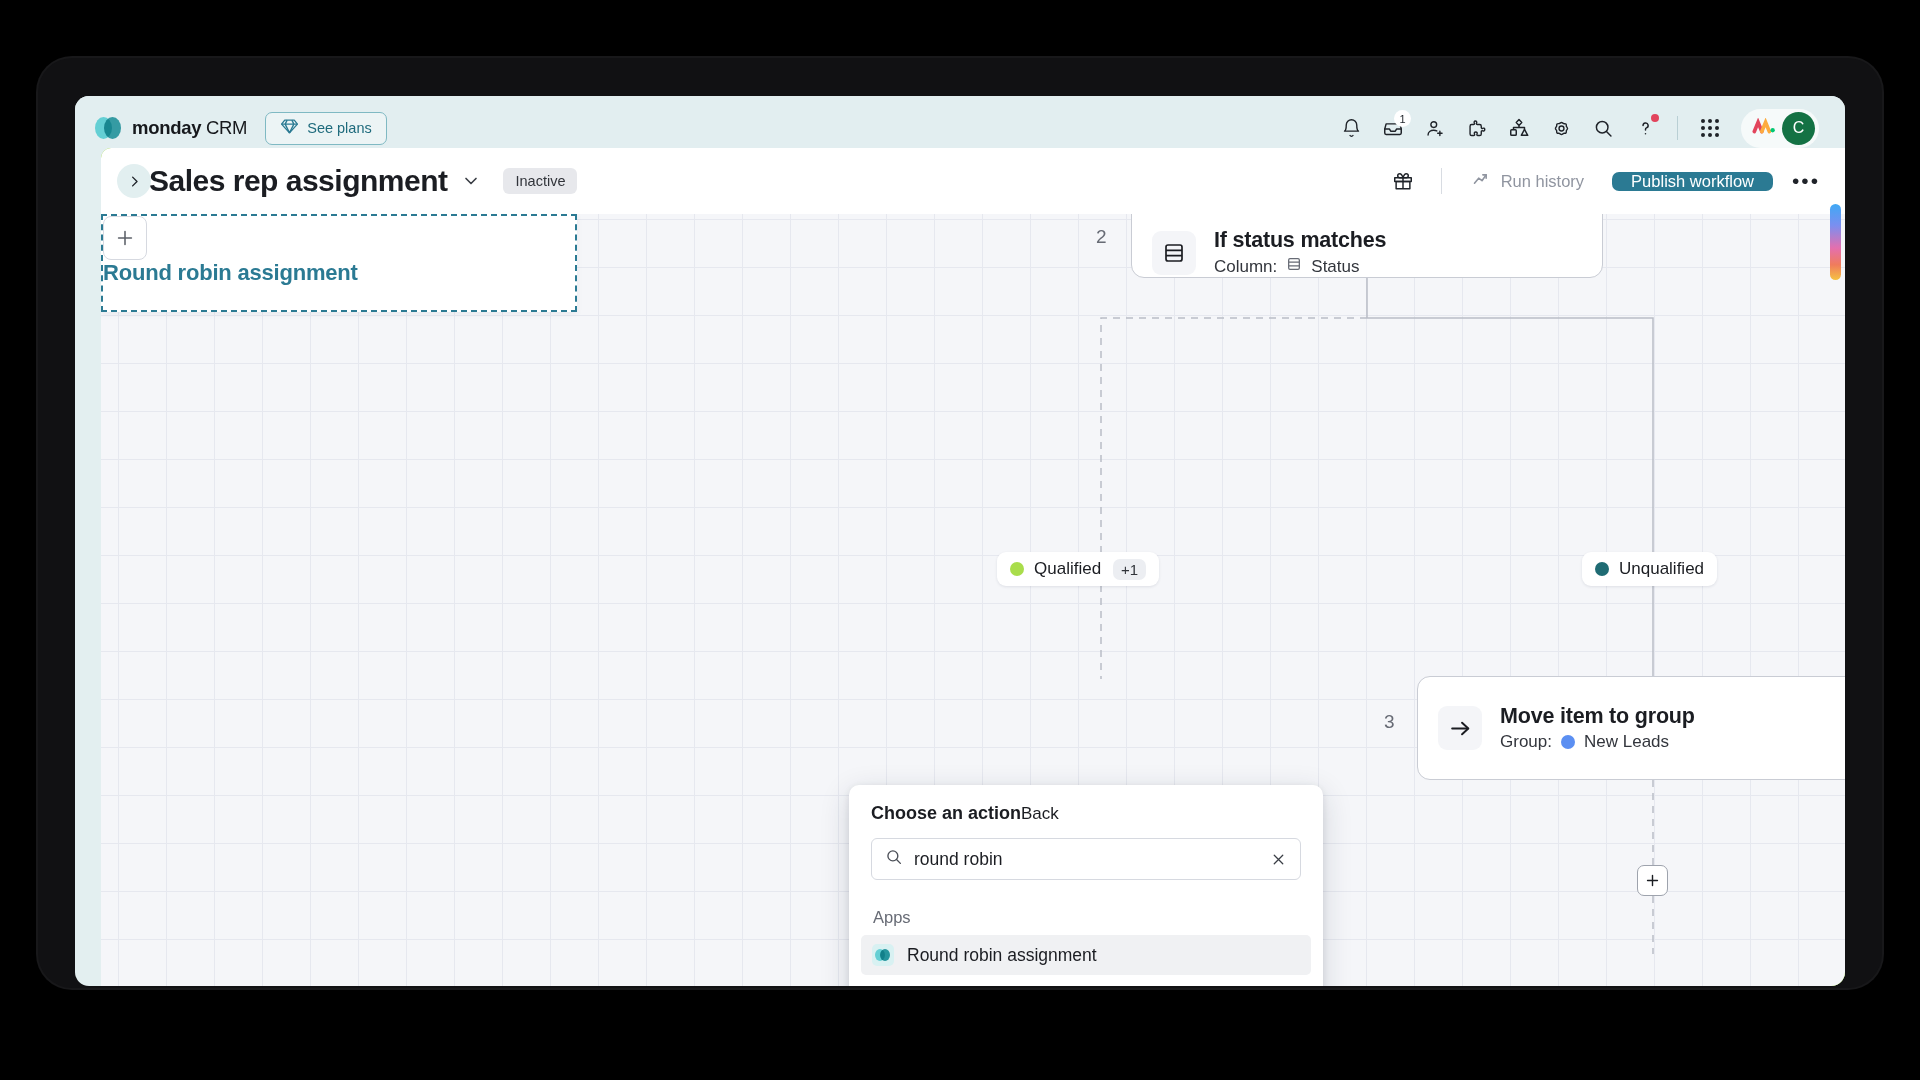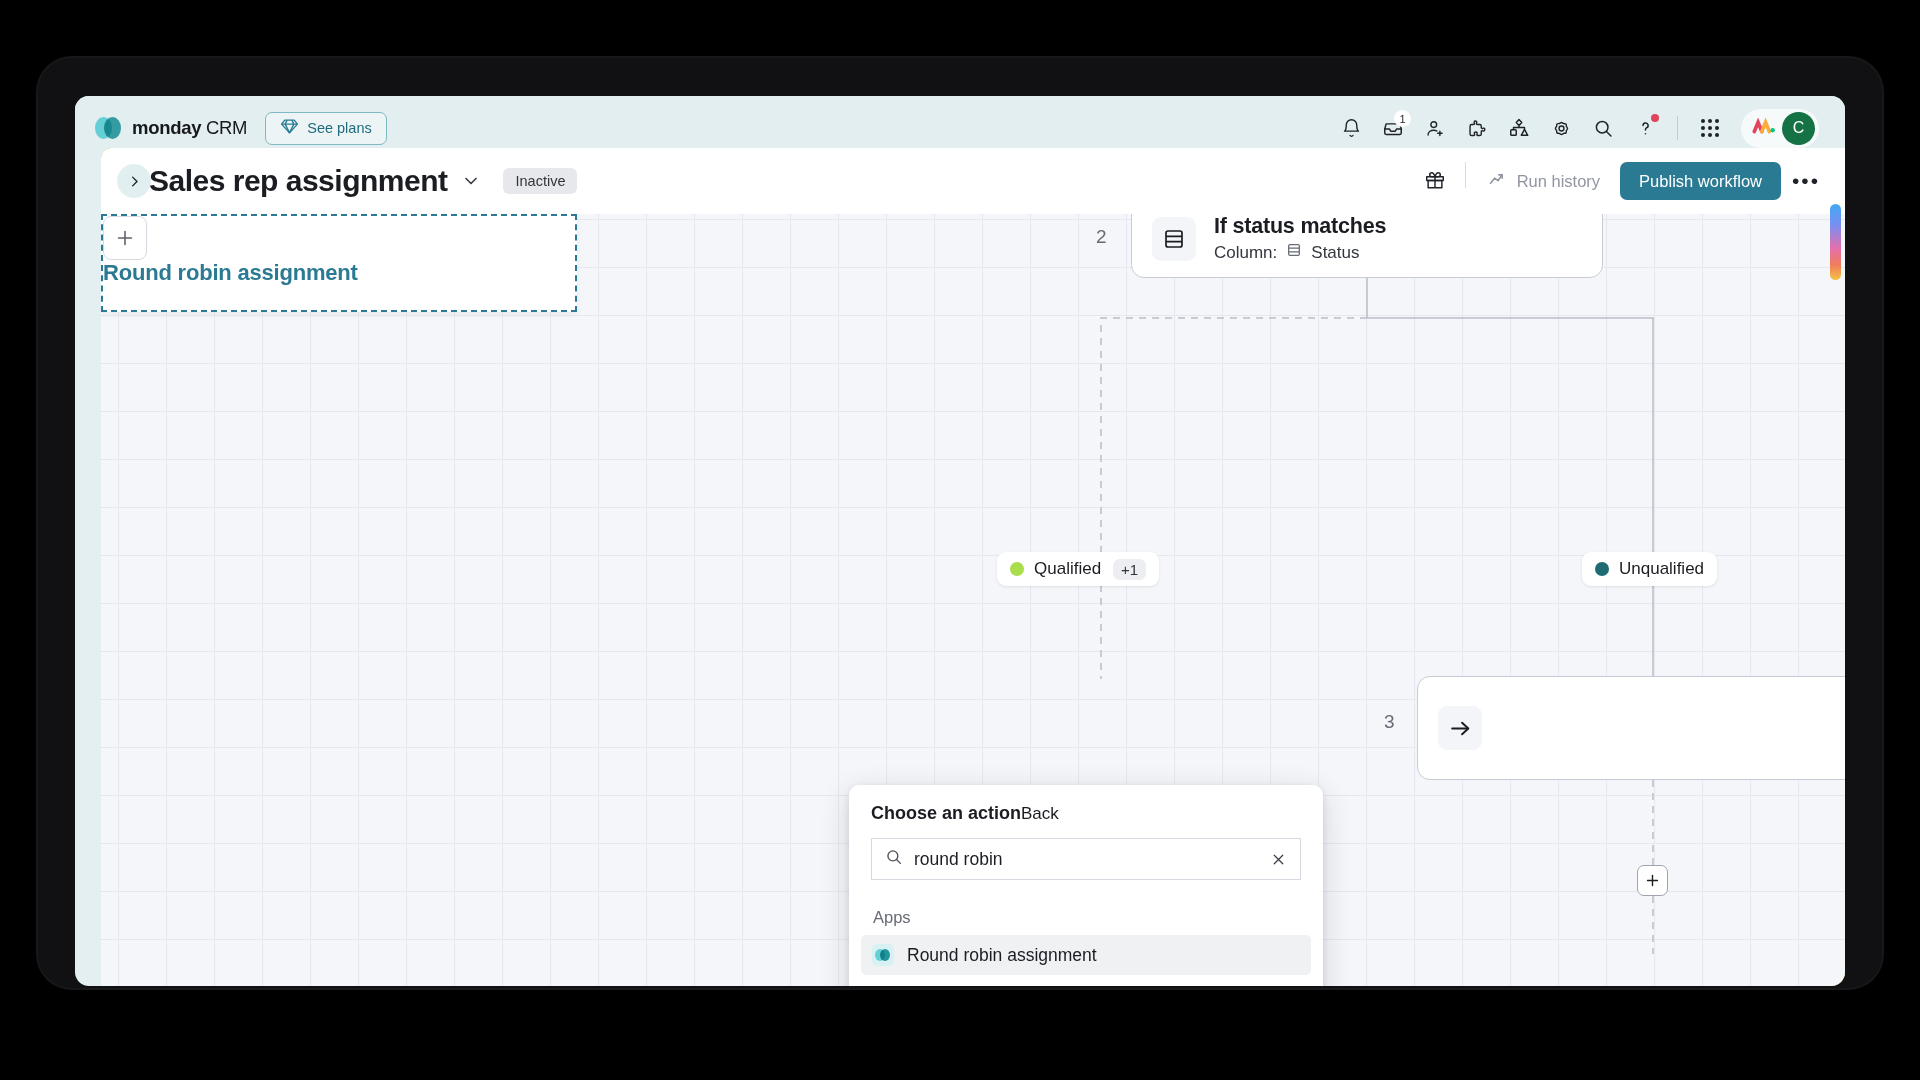--- a/index.html
+++ b/index.html
@@ -191,21 +191,22 @@
     background: #e7e8ec;
     color: #31343a;
     font-size: 14.5px;
     padding: 5px 12px;
     border-radius: 6px;
     white-space: nowrap;
   }
   #wf-header-right {
     margin-left: auto;
     display: flex;
-    gap: 0;
+    align-items: center;
+    gap: 8px;
   }
   .hdr-icon {
     width: 36px; height: 36px;
     display: flex; align-items: center; justify-content: center;
     border-radius: 7px;
     cursor: pointer;
     color: #1f2329;
   }
   .hdr-divider { width: 1px; height: 26px; background: #d8dce2; margin: 0 12px; }
   #run-history {
@@ -313,21 +314,20 @@
     white-space: nowrap;
   }
   .node-sub .sub-label { color: #33363d; }
   .dot-chip { width: 14px; height: 14px; border-radius: 50%; flex: none; }
 
   
   #node-if-status {
     left: 1030px; top: -48px;
     width: 472px; height: 112px;
     align-items: flex-end;
-    padding-bottom: 14px;
   }
   #node-if-status .node-ico { margin-bottom: 2px; }
 
   
   #node-round-robin {
     left: 748px; top: 465px;
     width: 476px; height: 98px;
     border: 2px dashed #2b7a93;
     background: #fff;
     box-shadow: 0 2px 6px rgba(20,30,60,.06);
@@ -408,21 +408,21 @@
   }
   #panel-head {
     display: flex; align-items: baseline; 
     margin-bottom: 14px;
   }
   #panel-title { font-size: 18px; font-weight: 700; color: #1b1d22; }
   #panel-back { font-size: 17px; color: #1b1d22; cursor: pointer; }
   #panel-search {
     height: 42px;
     border: 1px solid #d6d9e0;
-    border-radius: 0;
+    border-radius: 6px;
     display: flex; align-items: center;
     gap: 11px;
     padding: 0 13px;
   }
   #panel-search input {
     flex: 1;
     border: none; outline: none;
     font-size: 17.5px;
     font-family: inherit;
     color: #1b1d22;
@@ -689,20 +689,28 @@
         <div id="rr-label">Round robin assignment</div>
       </div>
 
       <div class="step-num" style="left:1283px; top:497px;">3</div>
       <div class="node" id="node-move-group">
         <div class="node-ico">
           <svg width="25" height="25" viewBox="0 0 24 24" fill="none" stroke="currentColor" stroke-width="1.9" stroke-linecap="round" stroke-linejoin="round">
             <path d="M4 12h15"></path>
               <path d="M13.5 6.5 19.5 12l-6 5.5"></path>
           </svg>
+        </div>
+        <div class="node-body">
+          <div class="node-title">Move item to group</div>
+          <div class="node-sub">
+            <span class="sub-label">Group:</span>
+            <span class="dot-chip" style="background:#5b8ff2"></span>
+            <span>New Leads</span>
+          </div>
         </div>
 
       </div>
 
       <div id="add-node-btn">
         <svg width="17" height="17" viewBox="0 0 24 24" fill="none" stroke="currentColor" stroke-width="2" stroke-linecap="round">
           <path d="M12 5v14M5 12h14"></path>
         </svg>
       </div>
 

